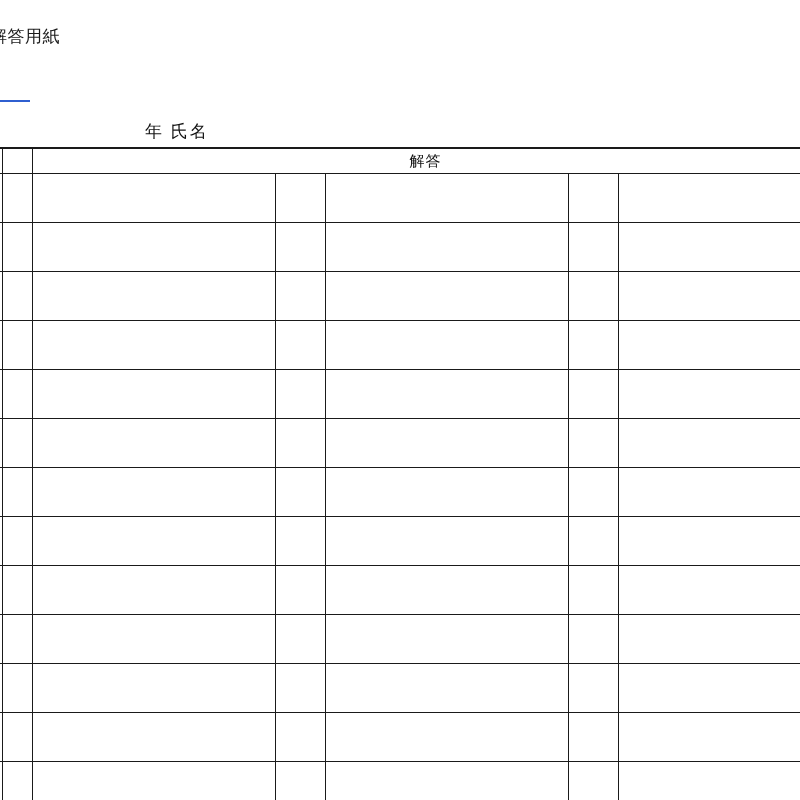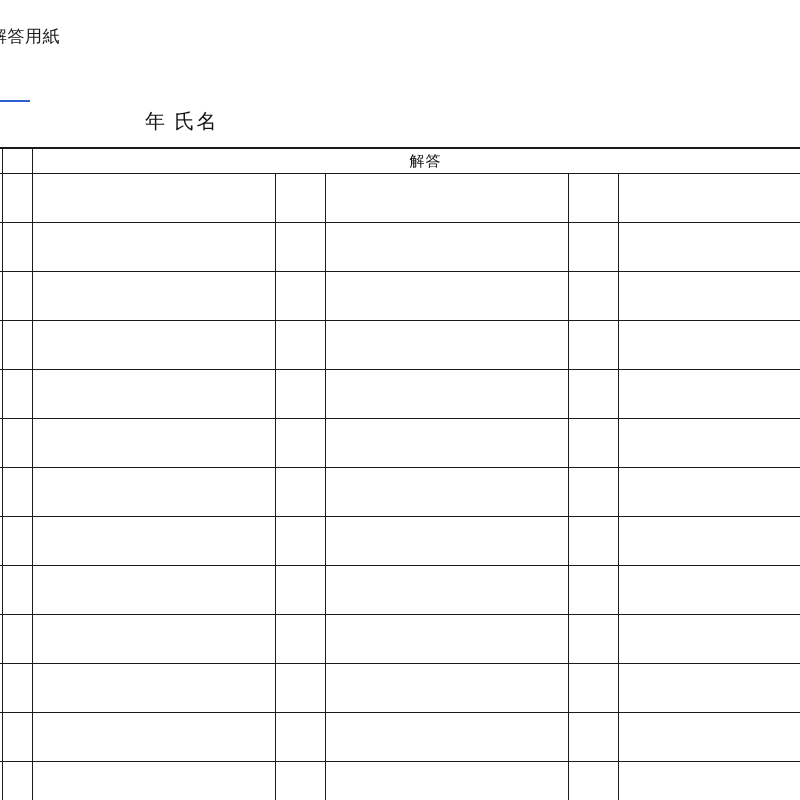--- a/index.html
+++ b/index.html
@@ -50,22 +50,22 @@
     left: -20px;
     top: 108px;
     width: 838px;
     height: 40px;
     border-bottom: 1.5px solid #1a1a1a;
     box-sizing: border-box;
   }
   .name-row .name-label {
     position: absolute;
     left: 165px;
-    top: 0;
-    font-size: 20px;
+    top: 12px;
+    font-size: 17px;
     letter-spacing: 2px;
     white-space: nowrap;
   }
 
   
   .answer-table {
     position: absolute;
     left: -20px;
     top: 148px;
     width: 838px;

